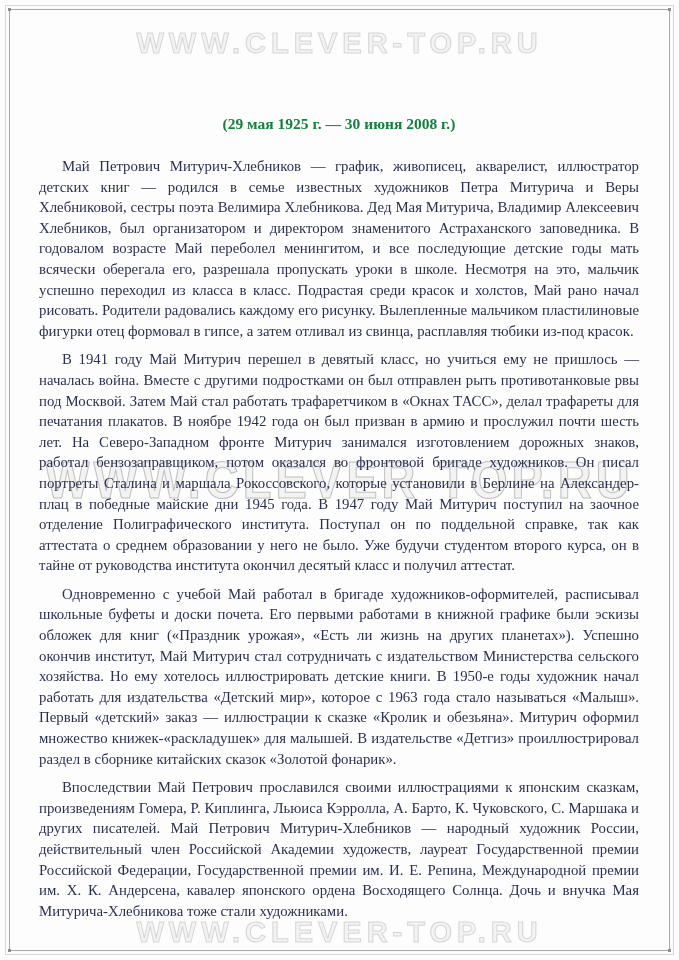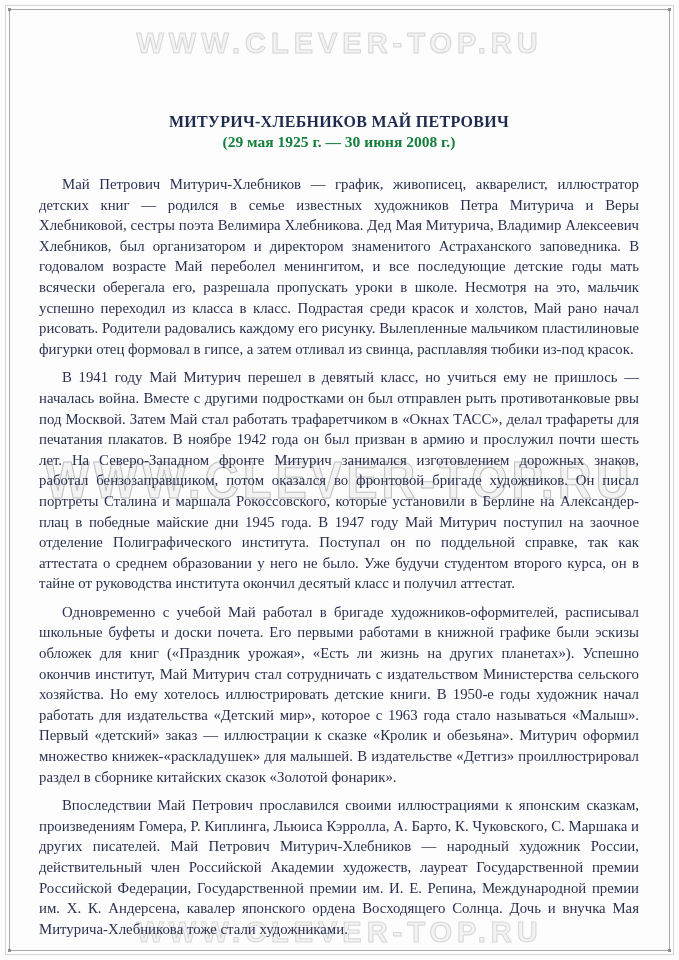--- a/index.html
+++ b/index.html
@@ -97,21 +97,20 @@
 <div class="corner-dot tl"></div>
 <div class="corner-dot tr"></div>
 <div class="corner-dot bl"></div>
 <div class="corner-dot br"></div>
 
 <div class="wm wm-top">WWW.CLEVER-TOP.RU</div>
 <div class="wm wm-mid">WWW.CLEVER-TOP.RU</div>
 <div class="wm wm-bottom">WWW.CLEVER-TOP.RU</div>
 
 <div class="content">
-  <h1 class="title">МИТУРИЧ-ХЛЕБНИКОВ МАЙ ПЕТРОВИЧ</h1>
   <h2 class="subtitle">(29 мая 1925 г. — 30 июня 2008 г.)</h2>
   <div class="body-text">
     <p>Май Петрович Митурич-Хлебников — график, живописец, акварелист, иллюстратор детских книг — родился в семье известных художников Петра Митурича и Веры Хлебниковой, сестры поэта Велимира Хлебникова. Дед Мая Митурича, Владимир Алексеевич Хлебников, был организатором и директором знаменитого Астраханского заповедника. В годовалом возрасте Май переболел менингитом, и все последующие детские годы мать всячески оберегала его, разрешала пропускать уроки в школе. Несмотря на это, мальчик успешно переходил из класса в класс. Подрастая среди красок и холстов, Май рано начал рисовать. Родители радовались каждому его рисунку. Вылепленные мальчиком пластилиновые фигурки отец формовал в гипсе, а затем отливал из свинца, расплавляя тюбики из-под красок.</p>
     <p>В 1941 году Май Митурич перешел в девятый класс, но учиться ему не пришлось — началась война. Вместе с другими подростками он был отправлен рыть противотанковые рвы под Москвой. Затем Май стал работать трафаретчиком в «Окнах ТАСС», делал трафареты для печатания плакатов. В ноябре 1942 года он был призван в армию и прослужил почти шесть лет. На Северо-Западном фронте Митурич занимался изготовлением дорожных знаков, работал бензозаправщиком, потом оказался во фронтовой бригаде художников. Он писал портреты Сталина и маршала Рокоссовского, которые установили в Берлине на Александер-плац в победные майские дни 1945 года. В 1947 году Май Митурич поступил на заочное отделение Полиграфического института. Поступал он по поддельной справке, так как аттестата о среднем образовании у него не было. Уже будучи студентом второго курса, он в тайне от руководства института окончил десятый класс и получил аттестат.</p>
     <p>Одновременно с учебой Май работал в бригаде художников-оформителей, расписывал школьные буфеты и доски почета. Его первыми работами в книжной графике были эскизы обложек для книг («Праздник урожая», «Есть ли жизнь на других планетах»). Успешно окончив институт, Май Митурич стал сотрудничать с издательством Министерства сельского хозяйства. Но ему хотелось иллюстрировать детские книги. В 1950-е годы художник начал работать для издательства «Детский мир», которое с 1963 года стало называться «Малыш». Первый «детский» заказ — иллюстрации к сказке «Кролик и обезьяна». Митурич оформил множество книжек-«раскладушек» для малышей. В издательстве «Детгиз» проиллюстрировал раздел в сборнике китайских сказок «Золотой фонарик».</p>
     <p>Впоследствии Май Петрович прославился своими иллюстрациями к японским сказкам, произведениям Гомера, Р. Киплинга, Льюиса Кэрролла, А. Барто, К. Чуковского, С. Маршака и других писателей. Май Петрович Митурич-Хлебников — народный художник России, действительный член Российской Академии художеств, лауреат Государственной премии Российской Федерации, Государственной премии им. И. Е. Репина, Международной премии им. Х. К. Андерсена, кавалер японского ордена Восходящего Солнца. Дочь и внучка Мая Митурича-Хлебникова тоже стали художниками.</p>
   </div>
 </div>
 
 </body></html>

